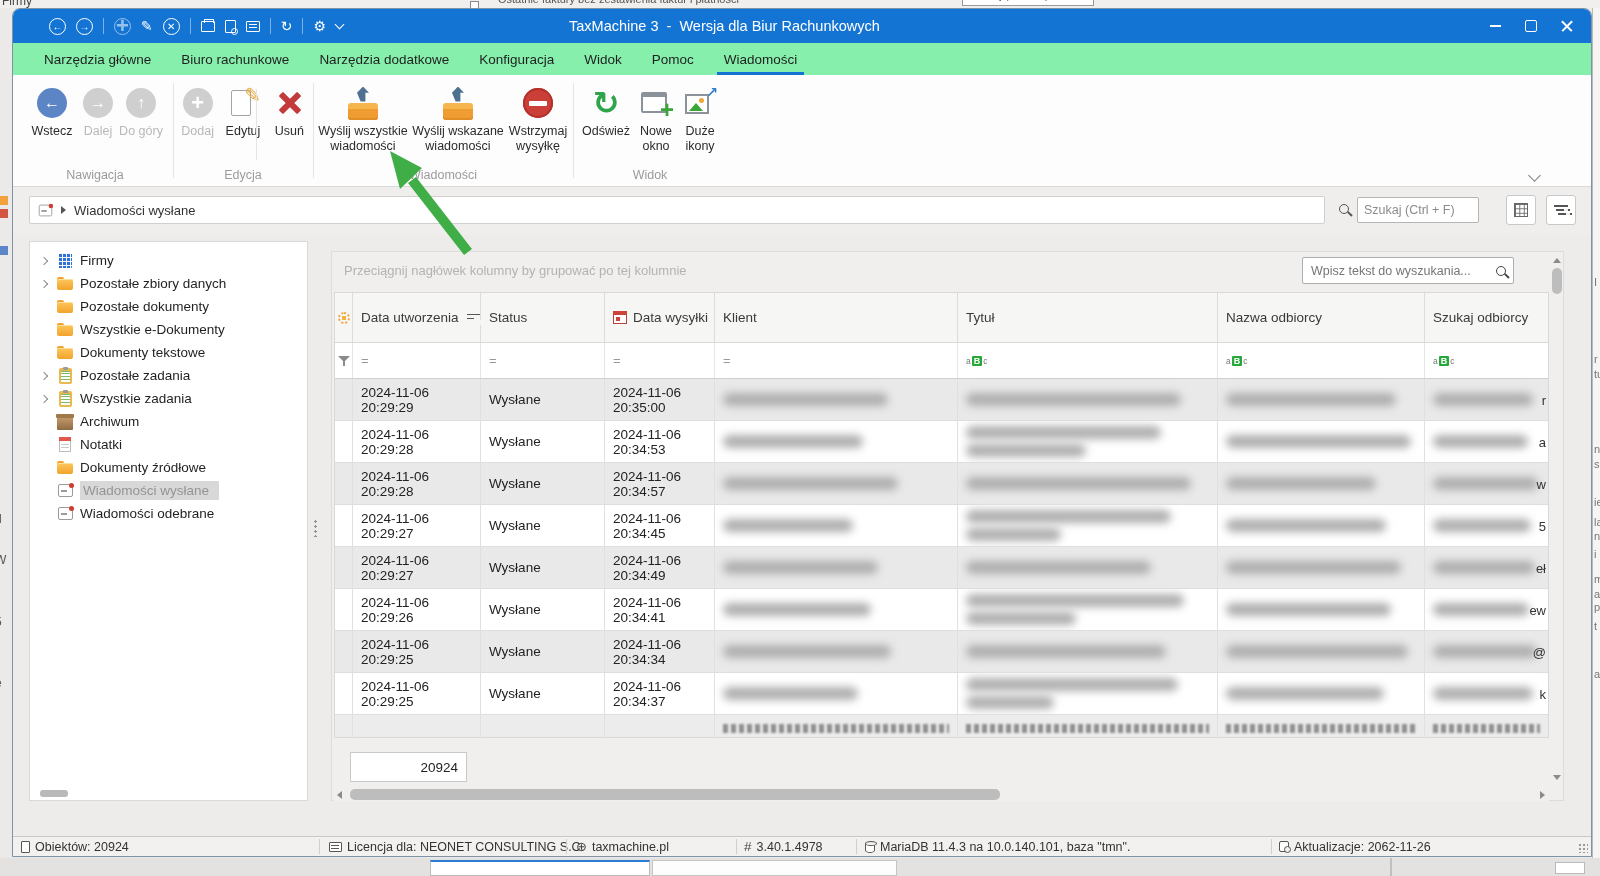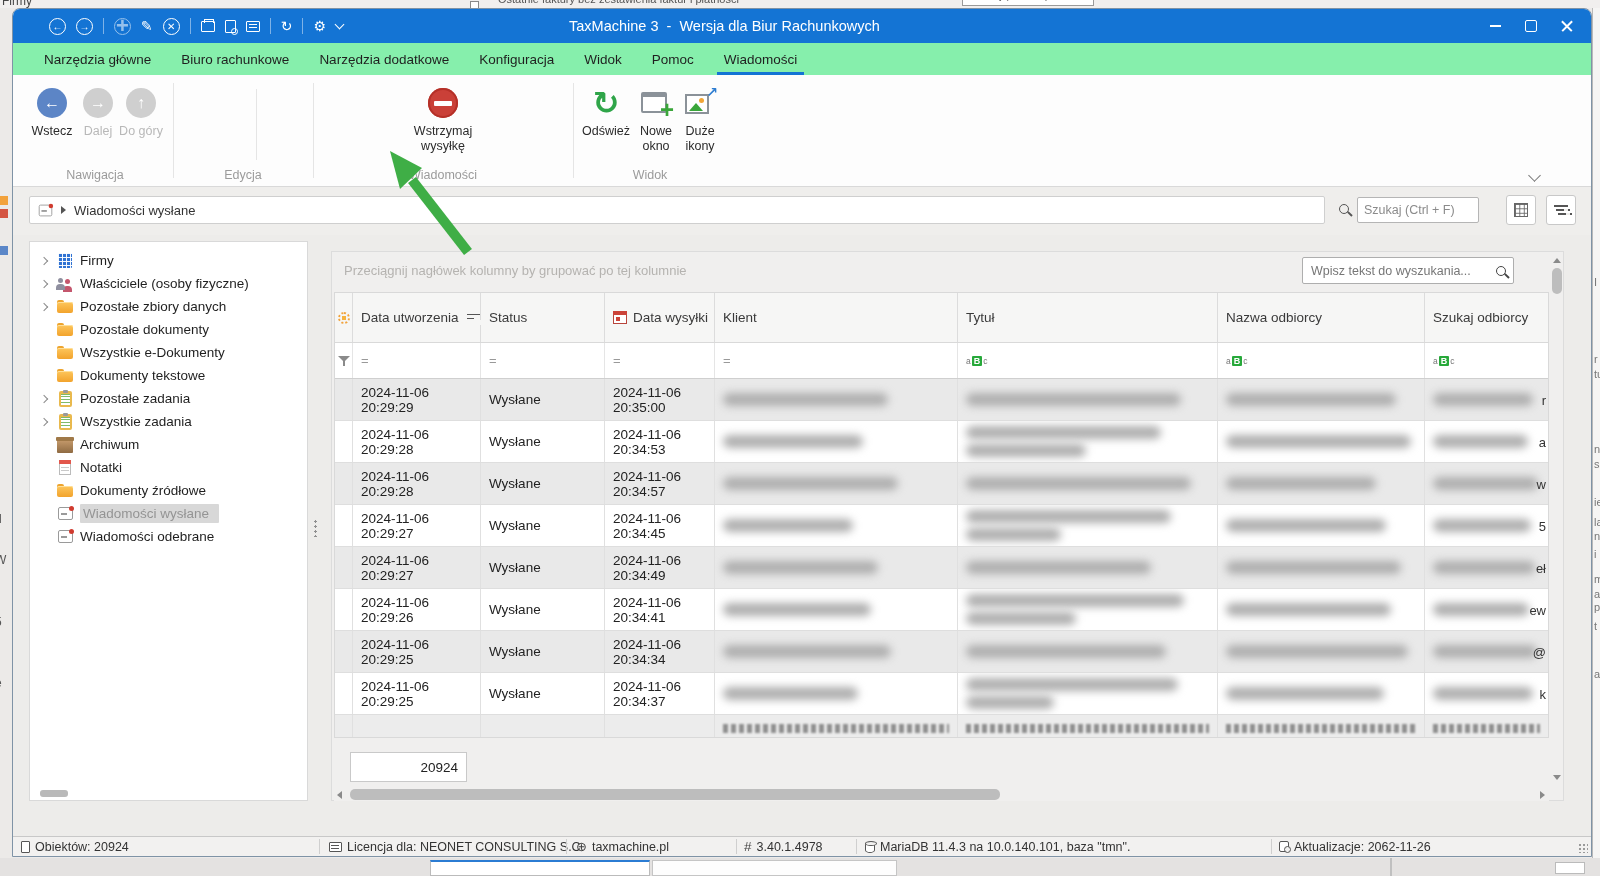--- a/index.html
+++ b/index.html
@@ -318,27 +318,68 @@
                 <span class="circ c-gray i-up"></span>
               </span>
             <span class="rlabel">Do góry</span>
           </div>
         </div>
         <span class="glabel">Nawigacja</span>
       </div>
       <span class="gsep" style="left:160px"></span>
 
       <div class="rgroup" style="left:162px;width:136px">
+        <div class="rbuttons">
+          <div class="rbtn dis" style="width:46px">
+            <span class="ricon">
+                <span class="circ c-gray i-add"></span>
+              </span>
+            <span class="rlabel">Dodaj</span>
+          </div>
+          <div class="rbtn" style="width:46px">
+            <span class="ricon">
+                <span class="ico-edit">
+                  <span class="sheet"></span>
+                  <span class="pen"></span>
+                </span>
+              </span>
+            <span class="rlabel">Edytuj</span>
+          </div>
+          <div class="rbtn" style="width:44px;margin-left:2px">
+            <span class="ricon">
+                <span class="ico-x"></span>
+              </span>
+            <span class="rlabel">Usuń</span>
+          </div>
+        </div>
         <span class="glabel">Edycja</span>
       </div>
       <span class="gsep" style="left:243px;top:14px;bottom:26px"></span>
       <span class="gsep" style="left:300px"></span>
 
       <div class="rgroup" style="left:302px;width:256px">
         <div class="rbuttons">
+          <div class="rbtn" style="width:96px">
+            <span class="ricon">
+                <span class="ico-send">
+                  <span class="arr"></span>
+                  <span class="tray"></span>
+                </span>
+              </span>
+            <span class="rlabel">Wyślij wszystkie wiadomości</span>
+          </div>
+          <div class="rbtn" style="width:94px">
+            <span class="ricon">
+                <span class="ico-send">
+                  <span class="arr"></span>
+                  <span class="tray"></span>
+                </span>
+              </span>
+            <span class="rlabel">Wyślij wskazane wiadomości</span>
+          </div>
           <div class="rbtn" style="width:66px">
             <span class="ricon">
                 <span class="ico-pause"></span>
               </span>
             <span class="rlabel">Wstrzymaj wysyłkę</span>
           </div>
         </div>
         <span class="glabel">Wiadomości</span>
       </div>
       <span class="gsep" style="left:560px"></span>
@@ -396,29 +437,20 @@
 
       <div class="tree">
         <div class="titem">
           <span class="texp">
               <span class="chev"></span>
             </span>
           <span class="tico">
               <span class="ti-build"></span>
             </span>
           <span>Firmy</span>
-        </div>
-        <div class="titem">
-          <span class="texp">
-              <span class="chev"></span>
-            </span>
-          <span class="tico">
-              <span class="ti-people"></span>
-            </span>
-          <span>Właściciele (osoby fizyczne)</span>
         </div>
         <div class="titem">
           <span class="texp">
               <span class="chev"></span>
             </span>
           <span class="tico">
               <span class="ti-folder"></span>
             </span>
           <span>Pozostałe zbiory danych</span>
         </div>

